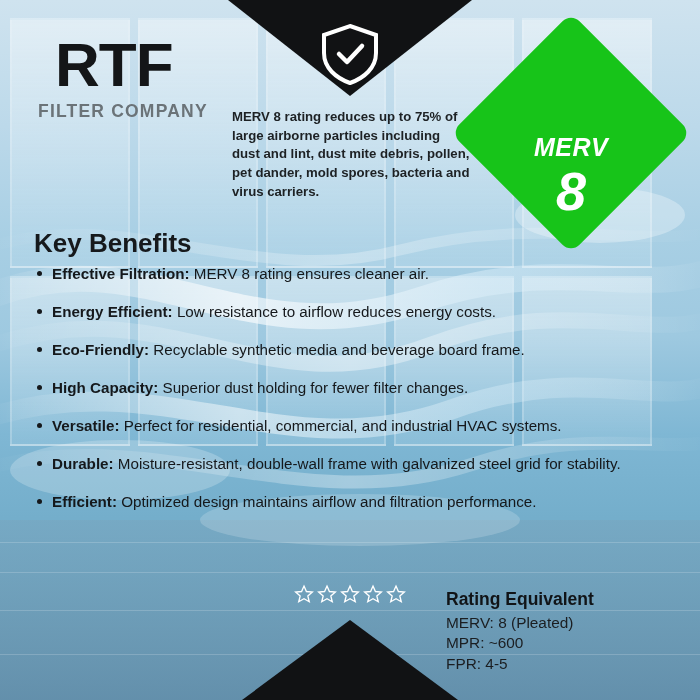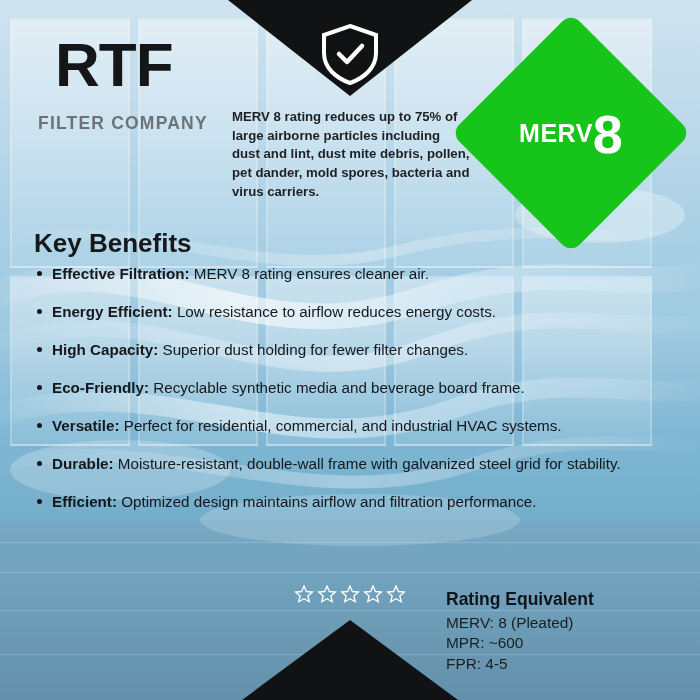--- a/index.html
+++ b/index.html
@@ -54,21 +54,21 @@
 
   
   .logo {
     position:absolute; left:38px; top:36px; width: 210px;
   }
   .logo-title {
     font-size: 62px; font-weight: 800; letter-spacing: -1px;
     color:#141618; line-height: .95; font-family:"Liberation Sans", sans-serif;margin-left:17px;
   }
   .logo-sub {
-    margin-top: 18px;
+    margin-top: 6px;
     font-size: 17.5px; letter-spacing: 1.2px; font-weight:600;
     color:#6b7378;
   }
 
   
   .shield-wrap {
     position:absolute; left: 318px; top: 22px; width: 64px; height: 64px;
   }
   .merv-text {
     position:absolute; left: 232px; top: 108px; width: 238px;
@@ -78,22 +78,23 @@
   
   .diamond {
     position:absolute; left: 486px; top: 48px;
     width: 170px; height: 170px;
     background:#17c419;
     transform: rotate(45deg);
     border-radius: 12px;
   }
   .diamond-inner {
     position:absolute; left:486px; top:48px; width:170px; height:170px;
-    display:flex; flex-direction:row; align-items:center; justify-content:center;
+    display:flex; flex-direction:column; align-items:center; justify-content:flex-end;
     color:#fff;
+    font-style:italic;
   }
   .diamond-label { font-size: 25px; font-weight:700; letter-spacing:.5px; }
   .diamond-num { font-size: 54px; font-weight:800; line-height:1; margin-top:2px; }
 
   
   .kb-title {
     position:absolute; left: 34px; top: 228px;
     font-size: 26px; font-weight: 800; color:#16191c;
   }
   .kb-list {
@@ -208,24 +209,24 @@
 
   <div class="kb-title">Key Benefits</div>
   <ul class="kb-list">
     <li class="kb-item">
       <b>Effective Filtration:</b><span> MERV 8 rating ensures cleaner air.</span>
     </li>
     <li class="kb-item">
       <b>Energy Efficient:</b><span> Low resistance to airflow reduces energy costs.</span>
     </li>
     <li class="kb-item">
+      <b>Eco-Friendly:</b><span> Recyclable synthetic media and beverage board frame.</span>
+    </li>
+    <li class="kb-item">
       <b>High Capacity:</b><span> Superior dust holding for fewer filter changes.</span>
-    </li>
-    <li class="kb-item">
-      <b>Eco-Friendly:</b><span> Recyclable synthetic media and beverage board frame.</span>
     </li>
     <li class="kb-item">
       <b>Versatile:</b><span> Perfect for residential, commercial, and industrial HVAC systems.</span>
     </li>
     <li class="kb-item">
       <b>Durable:</b><span> Moisture-resistant, double-wall frame with galvanized steel grid for stability.</span>
     </li>
     <li class="kb-item">
       <b>Efficient:</b><span> Optimized design maintains airflow and filtration performance.</span>
     </li>

